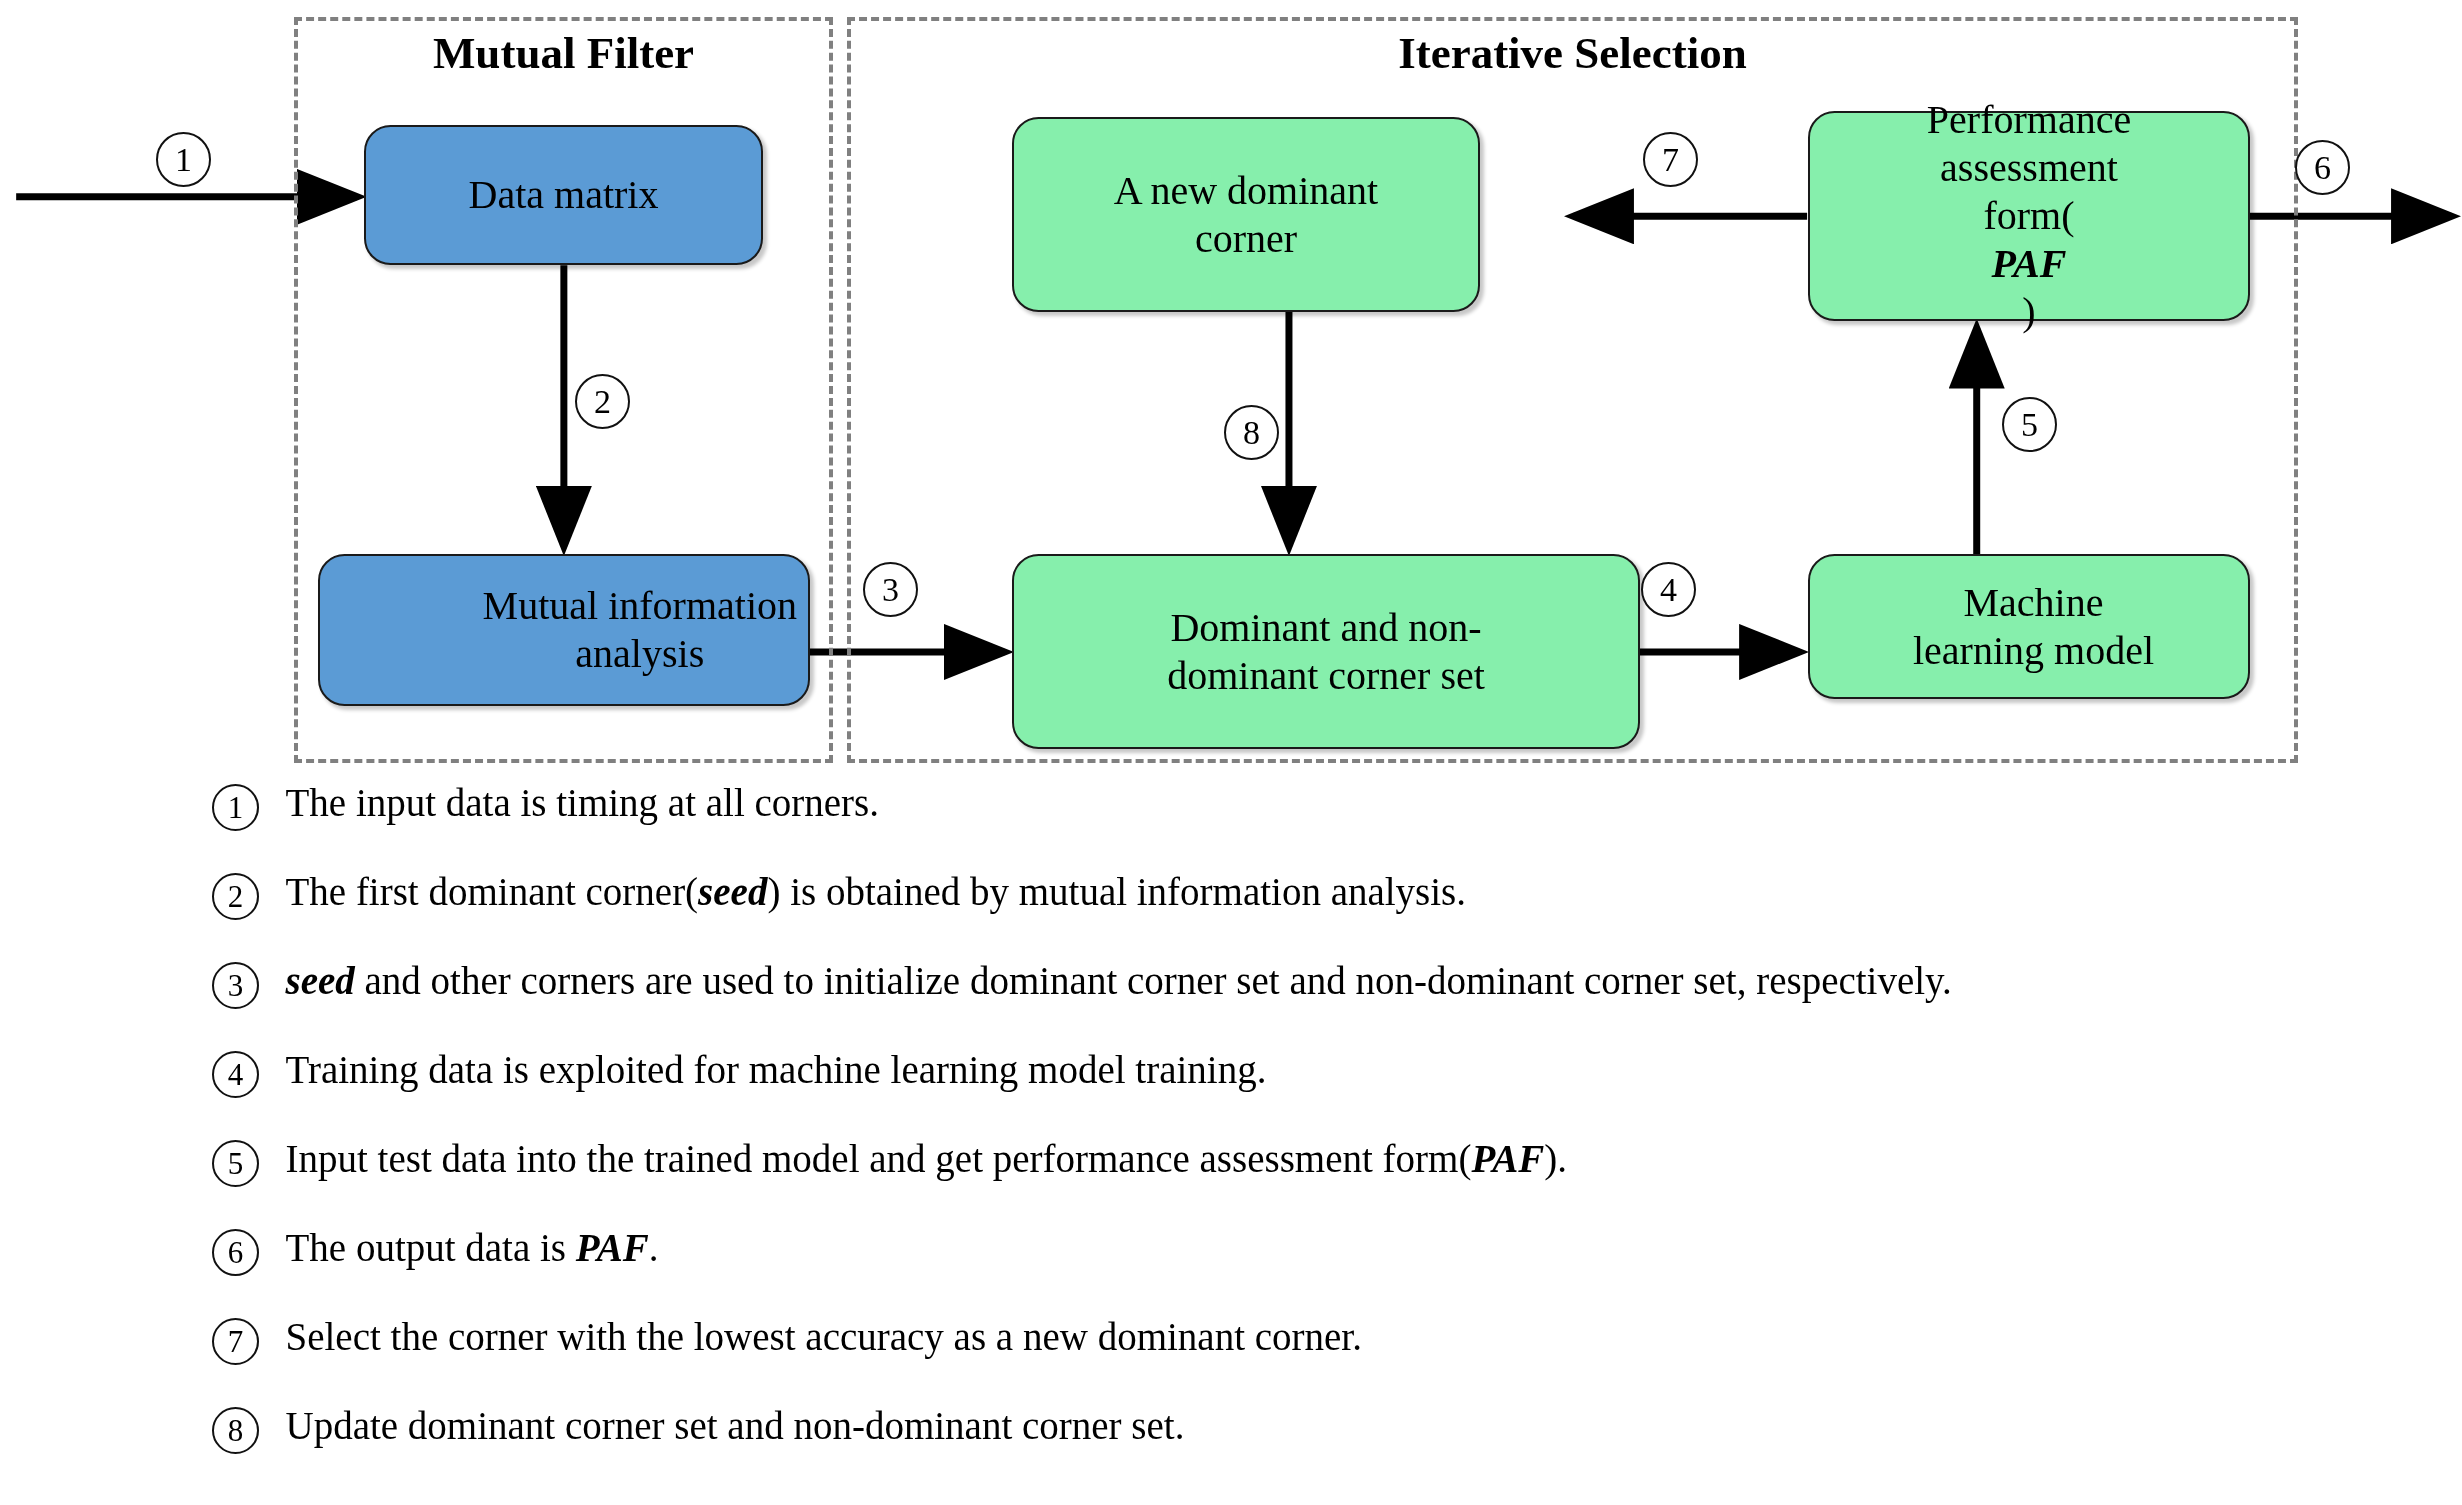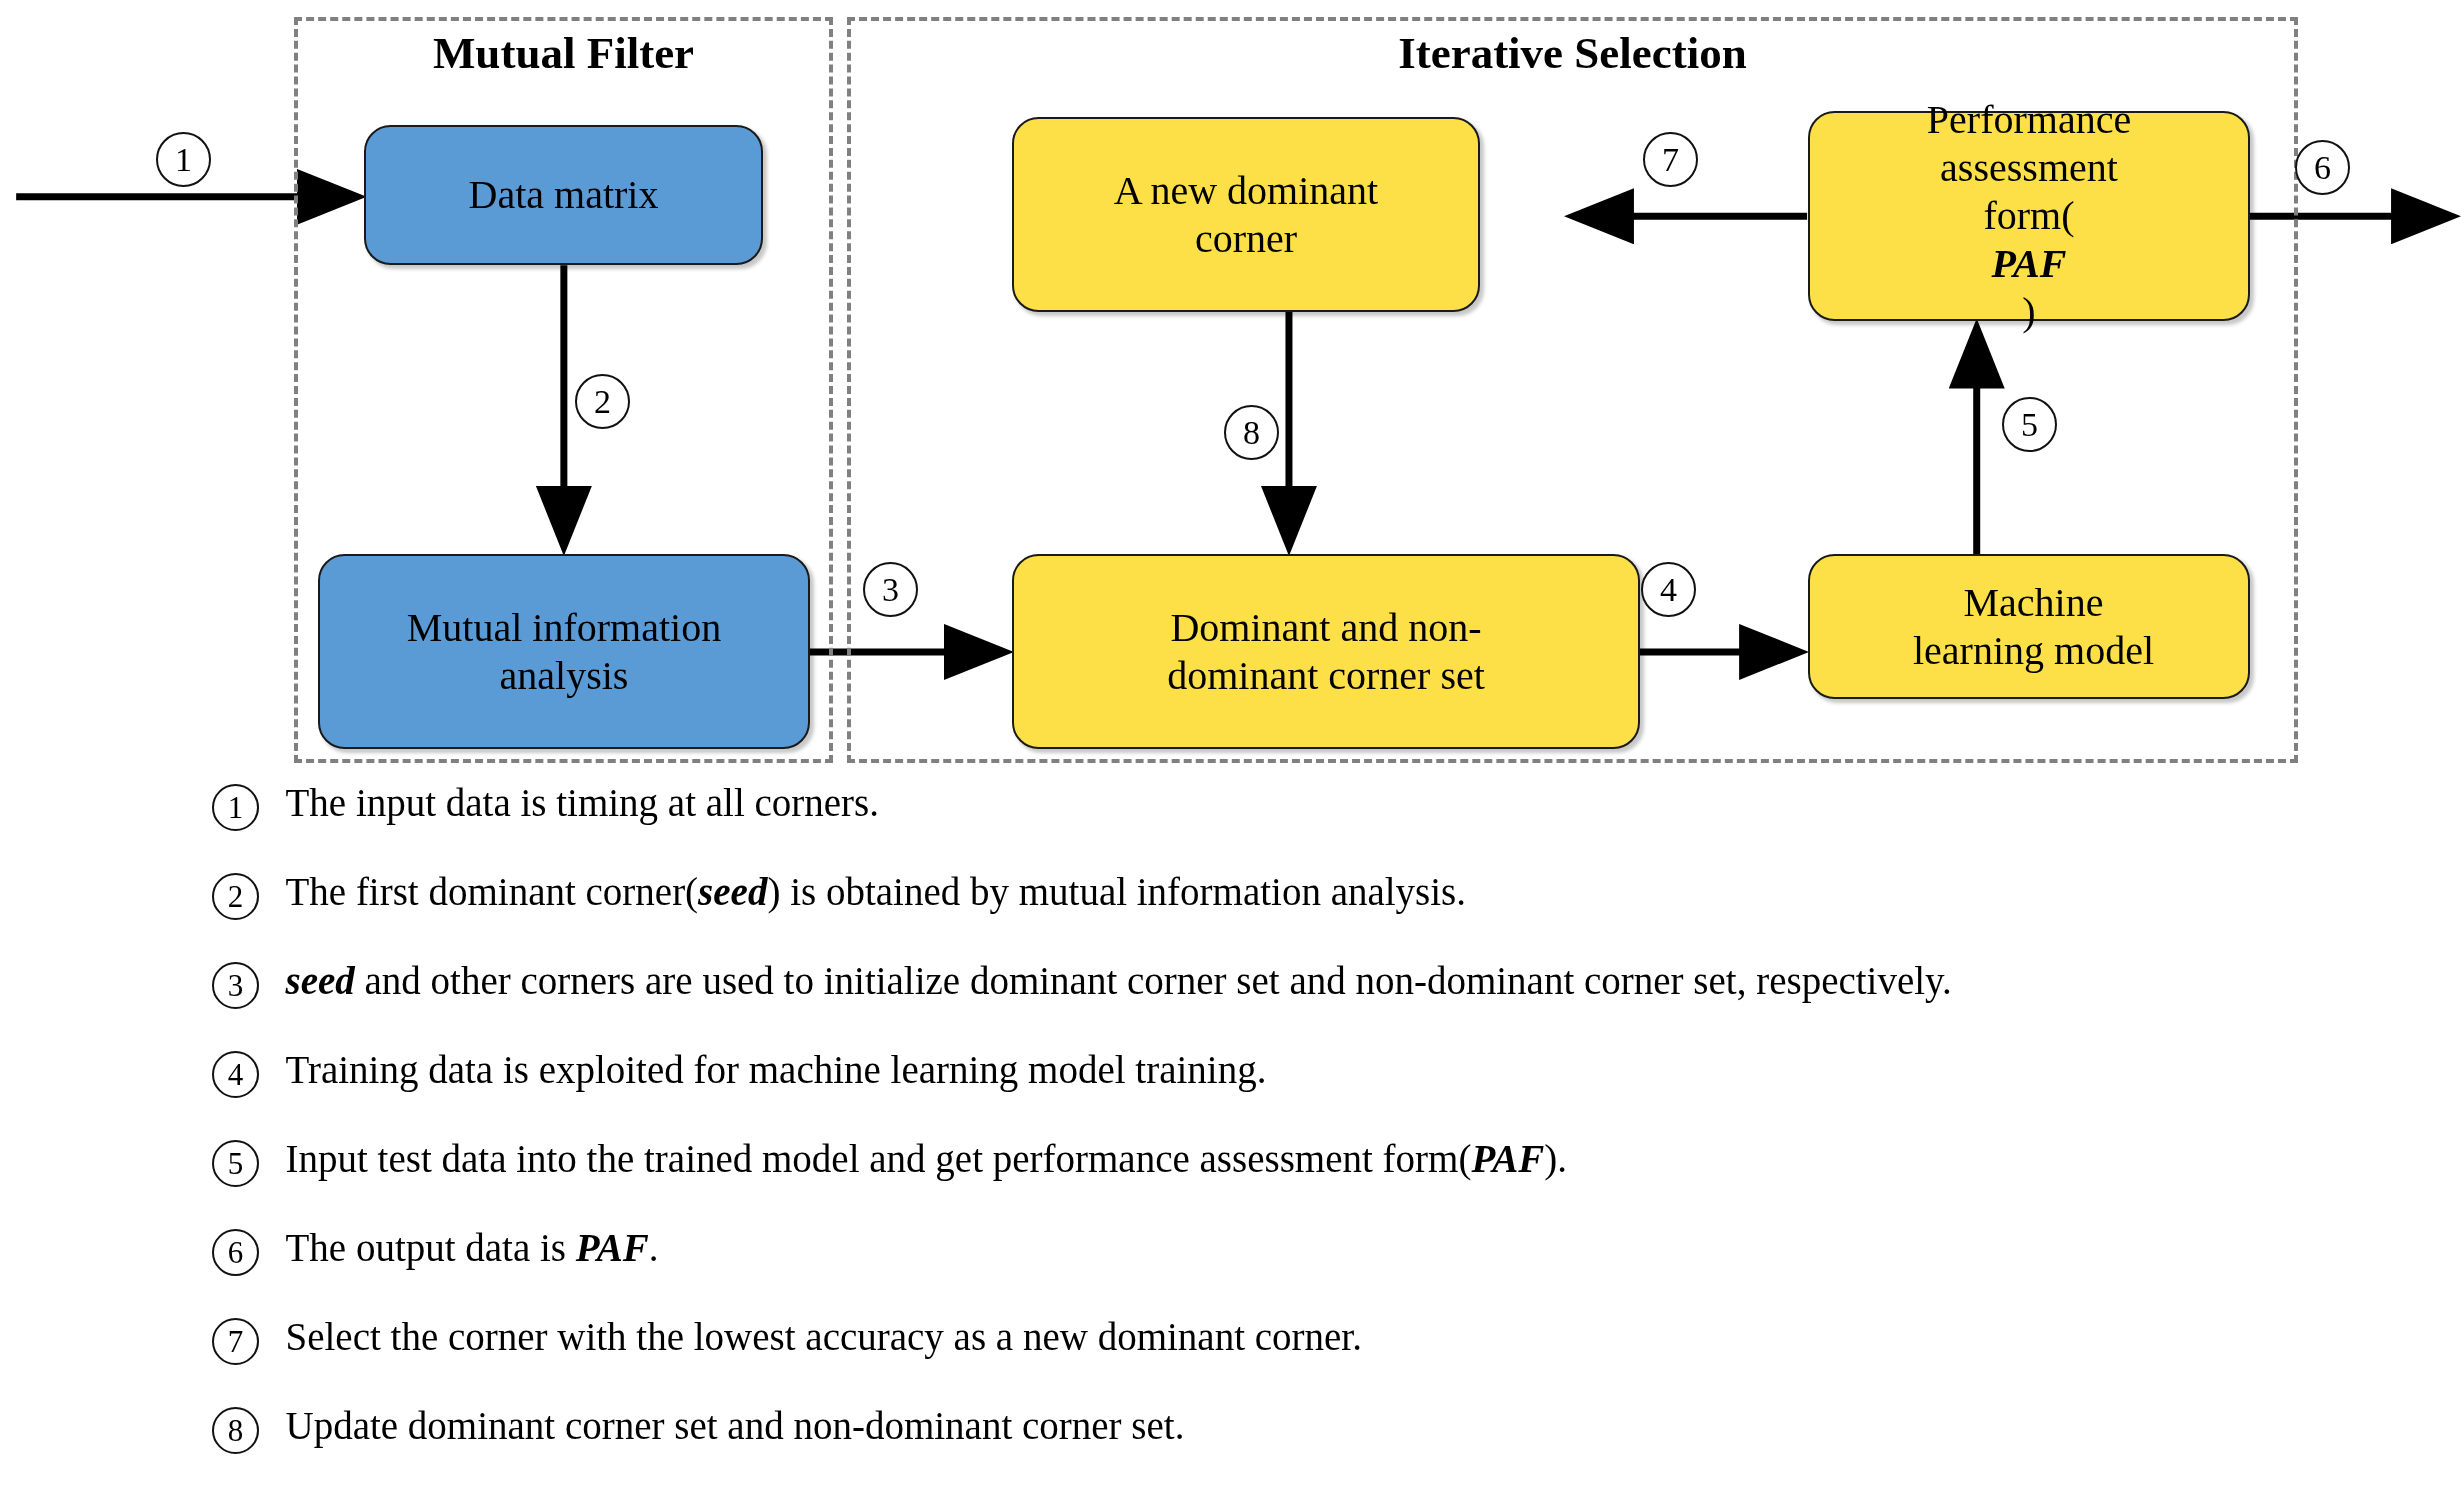--- a/index.html
+++ b/index.html
@@ -62,25 +62,25 @@
     align-items: center;
     justify-content: center;
     text-align: center;
     font-size: 40px;
     line-height: 48px;
     color: #000000;
     padding: 0 11px;
     box-shadow: 3.1px 3.1px 3.9px rgba(0,0,0,0.22);
   }
   .node.blue   { background: #5B9BD5; }
-  .node.orange { background: #fde047; }
+  .node.orange { background: #86efac; }
   .node span { display: block; }
 
   #node-data-matrix      { left: 364px;  top: 125px; width: 399px; height: 140px; }
-  #node-mutual-info      { left: 318px;  top: 554px; width: 492px; height: 195px; }
+  #node-mutual-info      { left: 318px;  top: 554px; width: 492px; height: 152px; justify-content: flex-end; }
   #node-new-dominant     { left: 1012px; top: 117px; width: 468px; height: 195px; }
   #node-corner-set       { left: 1012px; top: 554px; width: 628px; height: 195px; }
   #node-ml-model         { left: 1808px; top: 554px; width: 442px; height: 145px; padding-left: 20px; }
   #node-paf              { left: 1808px; top: 111px; width: 442px; height: 210px; }
 
   
   .step-circle {
     position: absolute;
     width: 51px;
     height: 51px;

